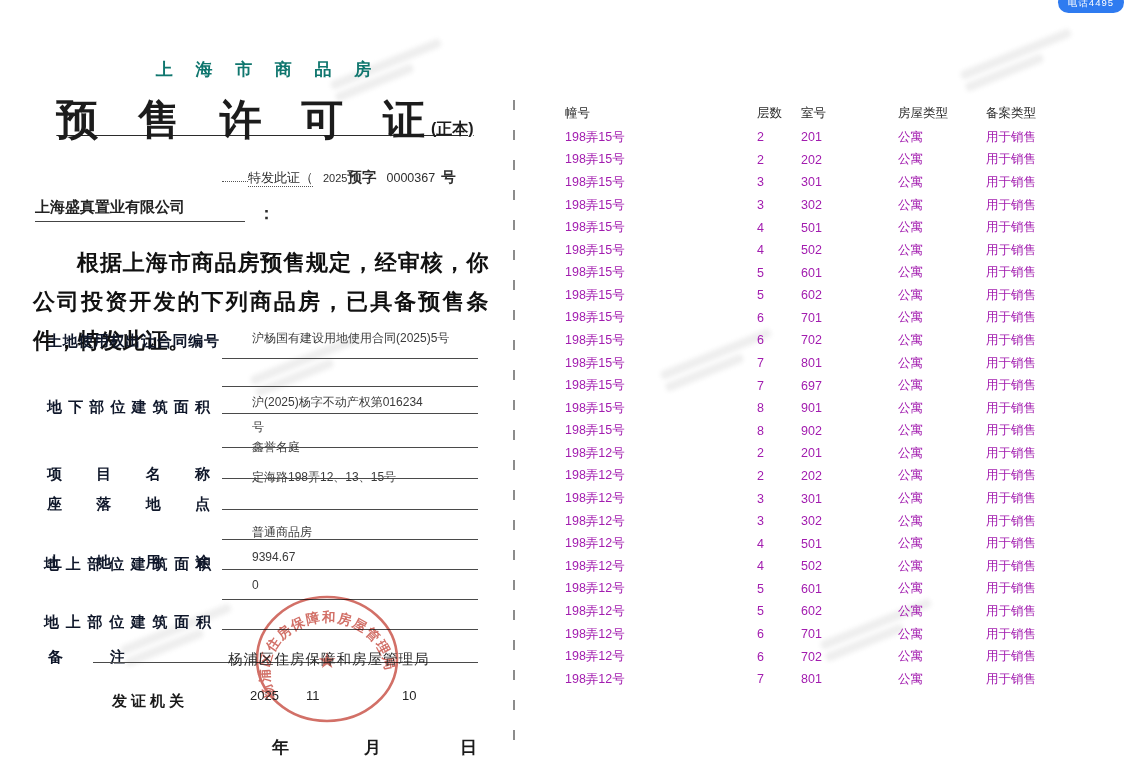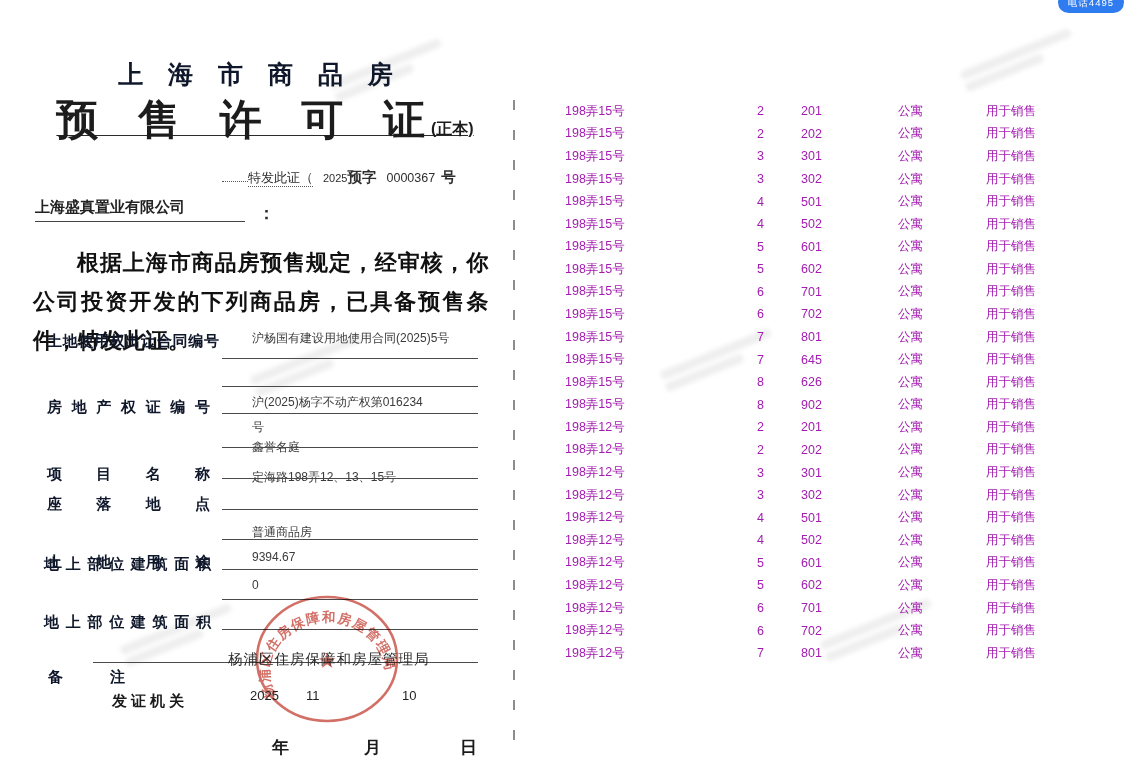--- a/index.html
+++ b/index.html
@@ -10,22 +10,22 @@
   .badge{position:absolute;top:-8px;right:1px;height:21px;line-height:21px;padding:0 10px;
          background:#2f7bf0;color:#fff;font-size:9.5px;border-radius:11px;letter-spacing:1px;}
 
   
   .wm{position:absolute;width:118px;height:34px;transform:rotate(-22deg);opacity:.16;filter:blur(2px);pointer-events:none;}
   .wm::before,.wm::after{content:"";display:block;height:9px;margin:4px 0;background:#9a9a9a;border-radius:4px;}
   .wm::after{width:70%;}
 
   
   .cert{position:absolute;left:30px;top:40px;width:480px;height:720px;}
-  .t1{position:absolute;left:0;top:18px;width:460px;text-align:center;font-size:25px;font-weight:700;
-      letter-spacing:9px;color:#0f172a;}
+  .t1{position:absolute;left:8px;top:18px;width:460px;text-align:center;font-size:17px;font-weight:700;
+      letter-spacing:9px;color:#0f766e;}
   .t2wrap{position:absolute;left:0;top:52px;width:470px;text-align:center;white-space:nowrap;text-decoration:underline;}
   .t2{font-size:42px;font-weight:700;letter-spacing:14px;color:#1c1c1c;}
   .t2suf{font-size:16px;font-weight:700;color:#1c1c1c;margin-left:-8px;}
 
   .permitline{position:absolute;left:192px;top:128px;white-space:nowrap;color:#2e2e2e;}
   .permitline .dots{display:inline-block;width:26px;border-bottom:1.5px dotted #555;height:12px;}
   .permitline .office{font-size:13px;border-bottom:1.5px dotted #555;padding-bottom:1px;}
   .permitline .yr{font-size:11px;margin-left:10px;}
   .permitline .typ{font-size:14.5px;font-weight:700;}
   .permitline .num{font-size:12.5px;margin:0 6px 0 10px;}
@@ -89,21 +89,21 @@
     <div class="companycolon">：</div>
 
     <div class="para">根据上海市商品房预售规定，经审核，你公司投资开发的下列商品房，已具备预售条件，特发此证。</div>
 
     <div class="flabel" style="left:17px;top:292px;width:172px;">土地使用权出让合同编号</div>
     <div class="fval" style="left:222px;top:290px;">沪杨国有建设用地使用合同(2025)5号</div>
     <div class="fline" style="left:192px;top:317px;width:256px;"></div>
 
     <div class="fline" style="left:192px;top:345px;width:256px;"></div>
 
-    <div class="flabel" style="left:17px;top:358px;width:163px;">房地产权证编号</div>
+    <div class="flabel" style="left:17px;top:358px;width:163px;">地下部位建筑面积</div>
     <div class="fval" style="left:222px;top:354px;">沪(2025)杨字不动产权第016234</div>
     <div class="fline" style="left:192px;top:372px;width:256px;"></div>
     <div class="fval" style="left:222px;top:379px;">号</div>
 
     <div class="fval" style="left:222px;top:399px;">鑫誉名庭</div>
     <div class="fline" style="left:192px;top:406px;width:256px;"></div>
 
     <div class="flabel" style="left:17px;top:425px;width:163px;">项目名称</div>
     <div class="fval" style="left:222px;top:429px;">定海路198弄12、13、15号</div>
     <div class="fline" style="left:192px;top:437px;width:256px;"></div>
@@ -118,21 +118,21 @@
     <div class="fval" style="left:222px;top:510px;">9394.67</div>
     <div class="fline" style="left:192px;top:528px;width:256px;"></div>
 
     <div class="flabel" style="left:14px;top:515px;width:167px;">地上部位建筑面积</div>
     <div class="fval" style="left:222px;top:538px;">0</div>
     <div class="fline" style="left:192px;top:558px;width:256px;"></div>
 
     <div class="flabel" style="left:14px;top:573px;width:167px;">地上部位建筑面积</div>
     <div class="fline" style="left:192px;top:588px;width:256px;"></div>
 
-    <div class="flabel" style="left:18px;top:628px;width:77px;">备注</div>
+    <div class="flabel" style="left:18px;top:608px;width:77px;">备注</div>
     <div class="fline" style="left:63px;top:621px;width:385px;"></div>
     <div class="authority">杨浦区住房保障和房屋管理局</div>
 
     <div class="issuer">发证机关</div>
     <div class="dnum" style="left:220px;top:648px;">2025</div>
     <div class="dnum" style="left:276px;top:648px;">11</div>
     <div class="dnum" style="left:372px;top:648px;">10</div>
     <div class="dlab" style="left:242px;top:696px;">年</div>
     <div class="dlab" style="left:334px;top:696px;">月</div>
     <div class="dlab" style="left:430px;top:696px;">日</div>
@@ -143,20 +143,27 @@
       <text font-size="13.5" fill="#c5473c" letter-spacing="1.5" font-weight="bold">
         <textPath href="#sealArc" startOffset="2%">杨浦区住房保障和房屋管理局</textPath>
       </text>
       <text x="75" y="76" text-anchor="middle" font-size="22" fill="#c5473c">★</text>
     </svg>
   </div>
 
   <div class="fold"></div>
 
   <div class="units">
+    <div class="trow thead">
+      <div>幢号</div>
+      <div>层数</div>
+      <div>室号</div>
+      <div>房屋类型</div>
+      <div>备案类型</div>
+    </div>
     <div id="tbody">
     <div class="trow">
       <div>198弄15号</div>
       <div>2</div>
       <div>201</div>
       <div>公寓</div>
       <div>用于销售</div>
     </div>
 
     <div class="trow">
@@ -235,29 +242,29 @@
       <div>198弄15号</div>
       <div>7</div>
       <div>801</div>
       <div>公寓</div>
       <div>用于销售</div>
     </div>
 
     <div class="trow">
       <div>198弄15号</div>
       <div>7</div>
-      <div>645</div>
+      <div>697</div>
       <div>公寓</div>
       <div>用于销售</div>
     </div>
 
     <div class="trow">
       <div>198弄15号</div>
       <div>8</div>
-      <div>626</div>
+      <div>901</div>
       <div>公寓</div>
       <div>用于销售</div>
     </div>
 
     <div class="trow">
       <div>198弄15号</div>
       <div>8</div>
       <div>902</div>
       <div>公寓</div>
       <div>用于销售</div>

